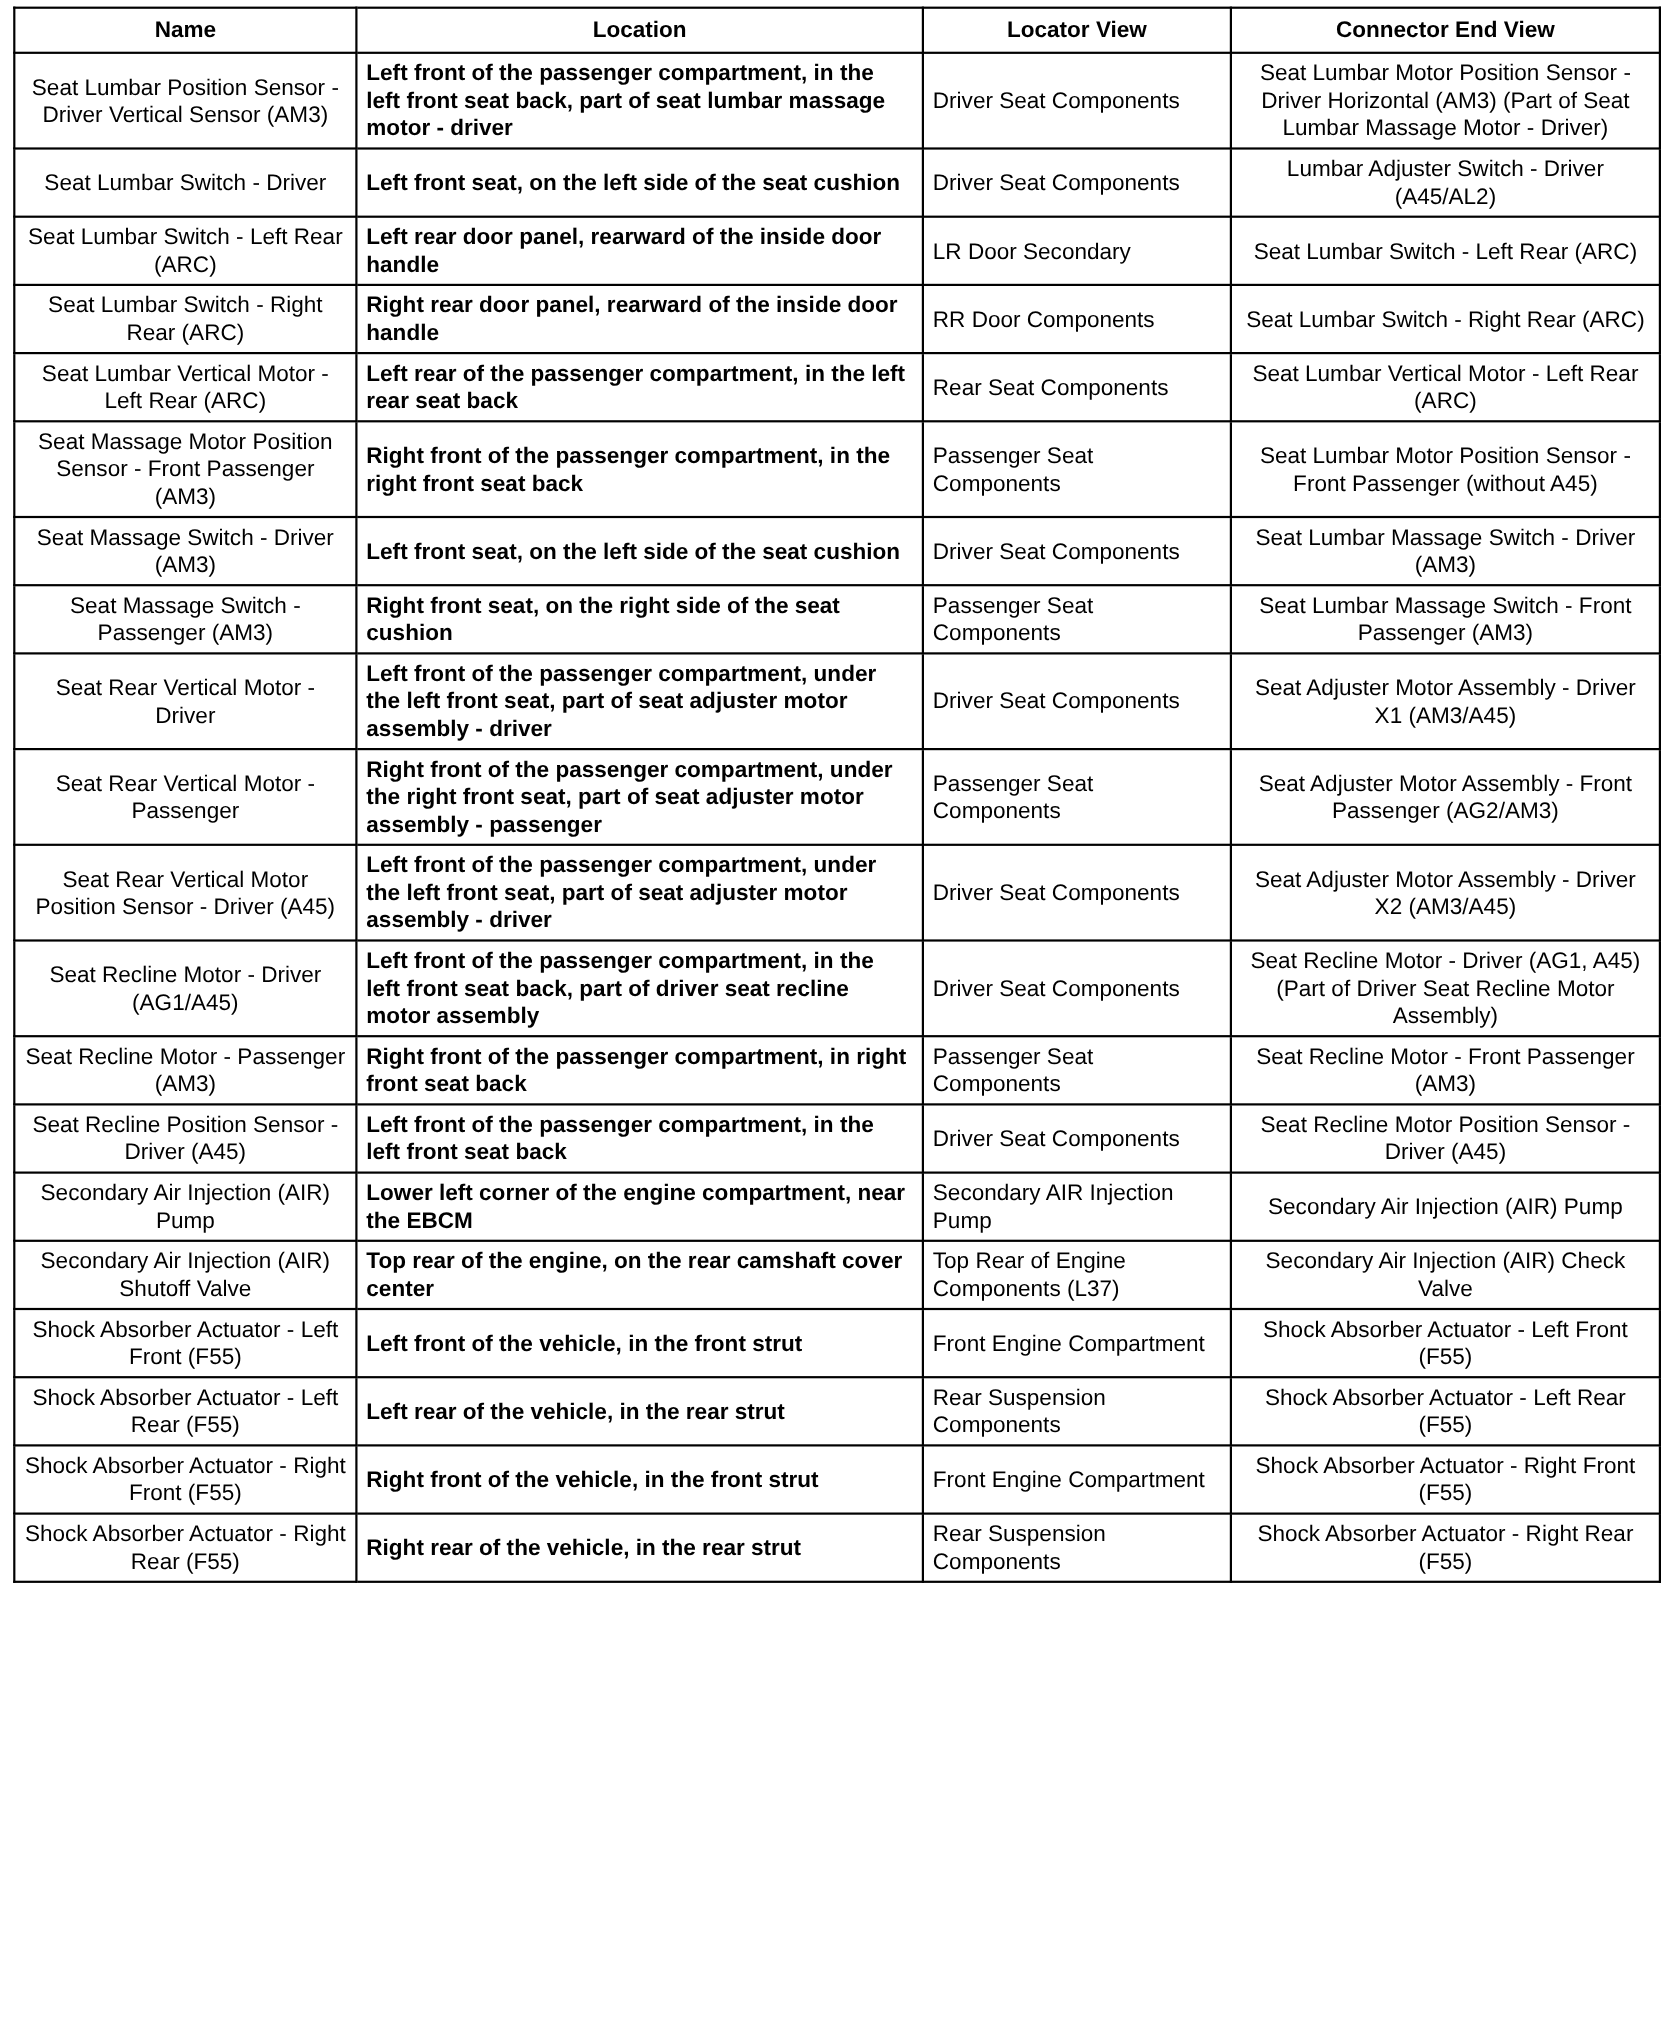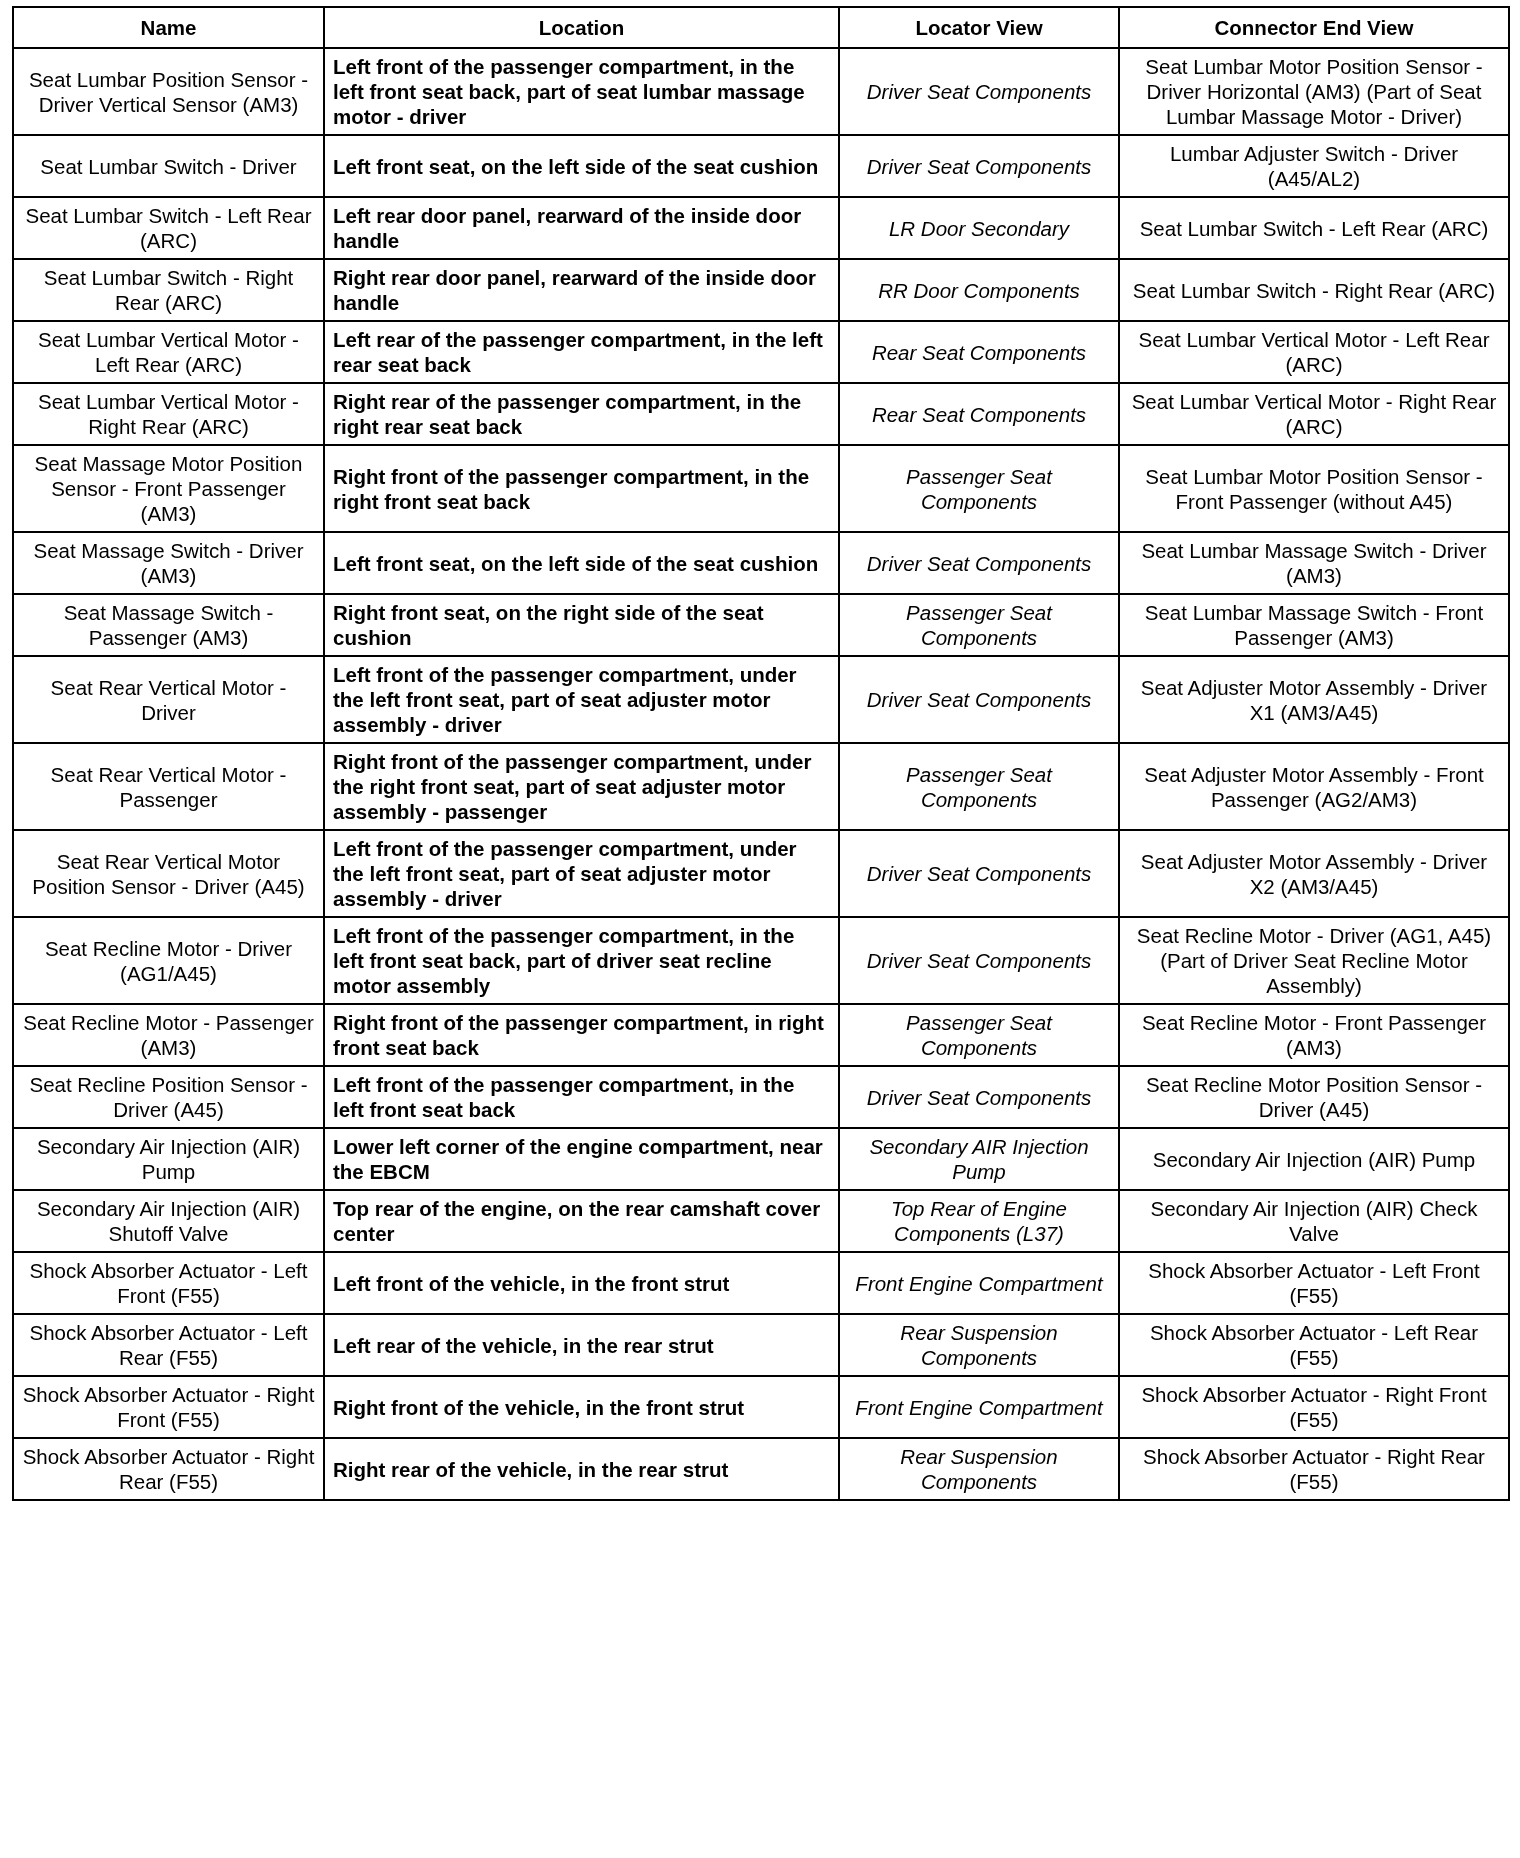--- a/index.html
+++ b/index.html
@@ -44,22 +44,20 @@
     border-radius: 11px;
   }
   td.cell-name {
     text-align: center;
   }
   td.cell-location {
     text-align: left;
     font-weight: bold;
   }
   td.cell-locator {
-    text-align: center;
-    font-style: italic;
   }
   td.cell-connector {
     text-align: center;
   }
 </style>
 </head>
 <body>
 
 <div class="page">
   <table class="component-table">
@@ -102,26 +100,20 @@
           <td class="cell-locator">RR Door Components</td>
           <td class="cell-connector">Seat Lumbar Switch - Right Rear (ARC)</td>
         </tr>
         <tr>
           <td class="cell-name">Seat Lumbar Vertical Motor - Left Rear (ARC)</td>
           <td class="cell-location">Left rear of the passenger compartment, in the left rear seat back</td>
           <td class="cell-locator">Rear Seat Components</td>
           <td class="cell-connector">Seat Lumbar Vertical Motor - Left Rear (ARC)</td>
         </tr>
         <tr>
-          <td class="cell-name">Seat Lumbar Vertical Motor - Right Rear (ARC)</td>
-          <td class="cell-location">Right rear of the passenger compartment, in the right rear seat back</td>
-          <td class="cell-locator">Rear Seat Components</td>
-          <td class="cell-connector">Seat Lumbar Vertical Motor - Right Rear (ARC)</td>
-        </tr>
-        <tr>
           <td class="cell-name">Seat Massage Motor Position Sensor - Front Passenger (AM3)</td>
           <td class="cell-location">Right front of the passenger compartment, in the right front seat back</td>
           <td class="cell-locator">Passenger Seat Components</td>
           <td class="cell-connector">Seat Lumbar Motor Position Sensor - Front Passenger (without A45)</td>
         </tr>
         <tr>
           <td class="cell-name">Seat Massage Switch - Driver (AM3)</td>
           <td class="cell-location">Left front seat, on the left side of the seat cushion</td>
           <td class="cell-locator">Driver Seat Components</td>
           <td class="cell-connector">Seat Lumbar Massage Switch - Driver (AM3)</td>

